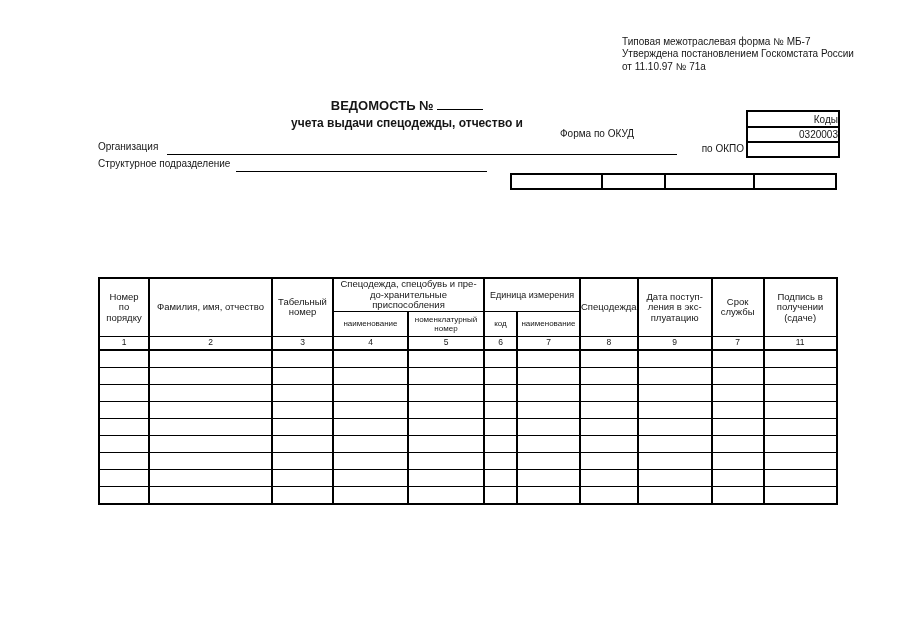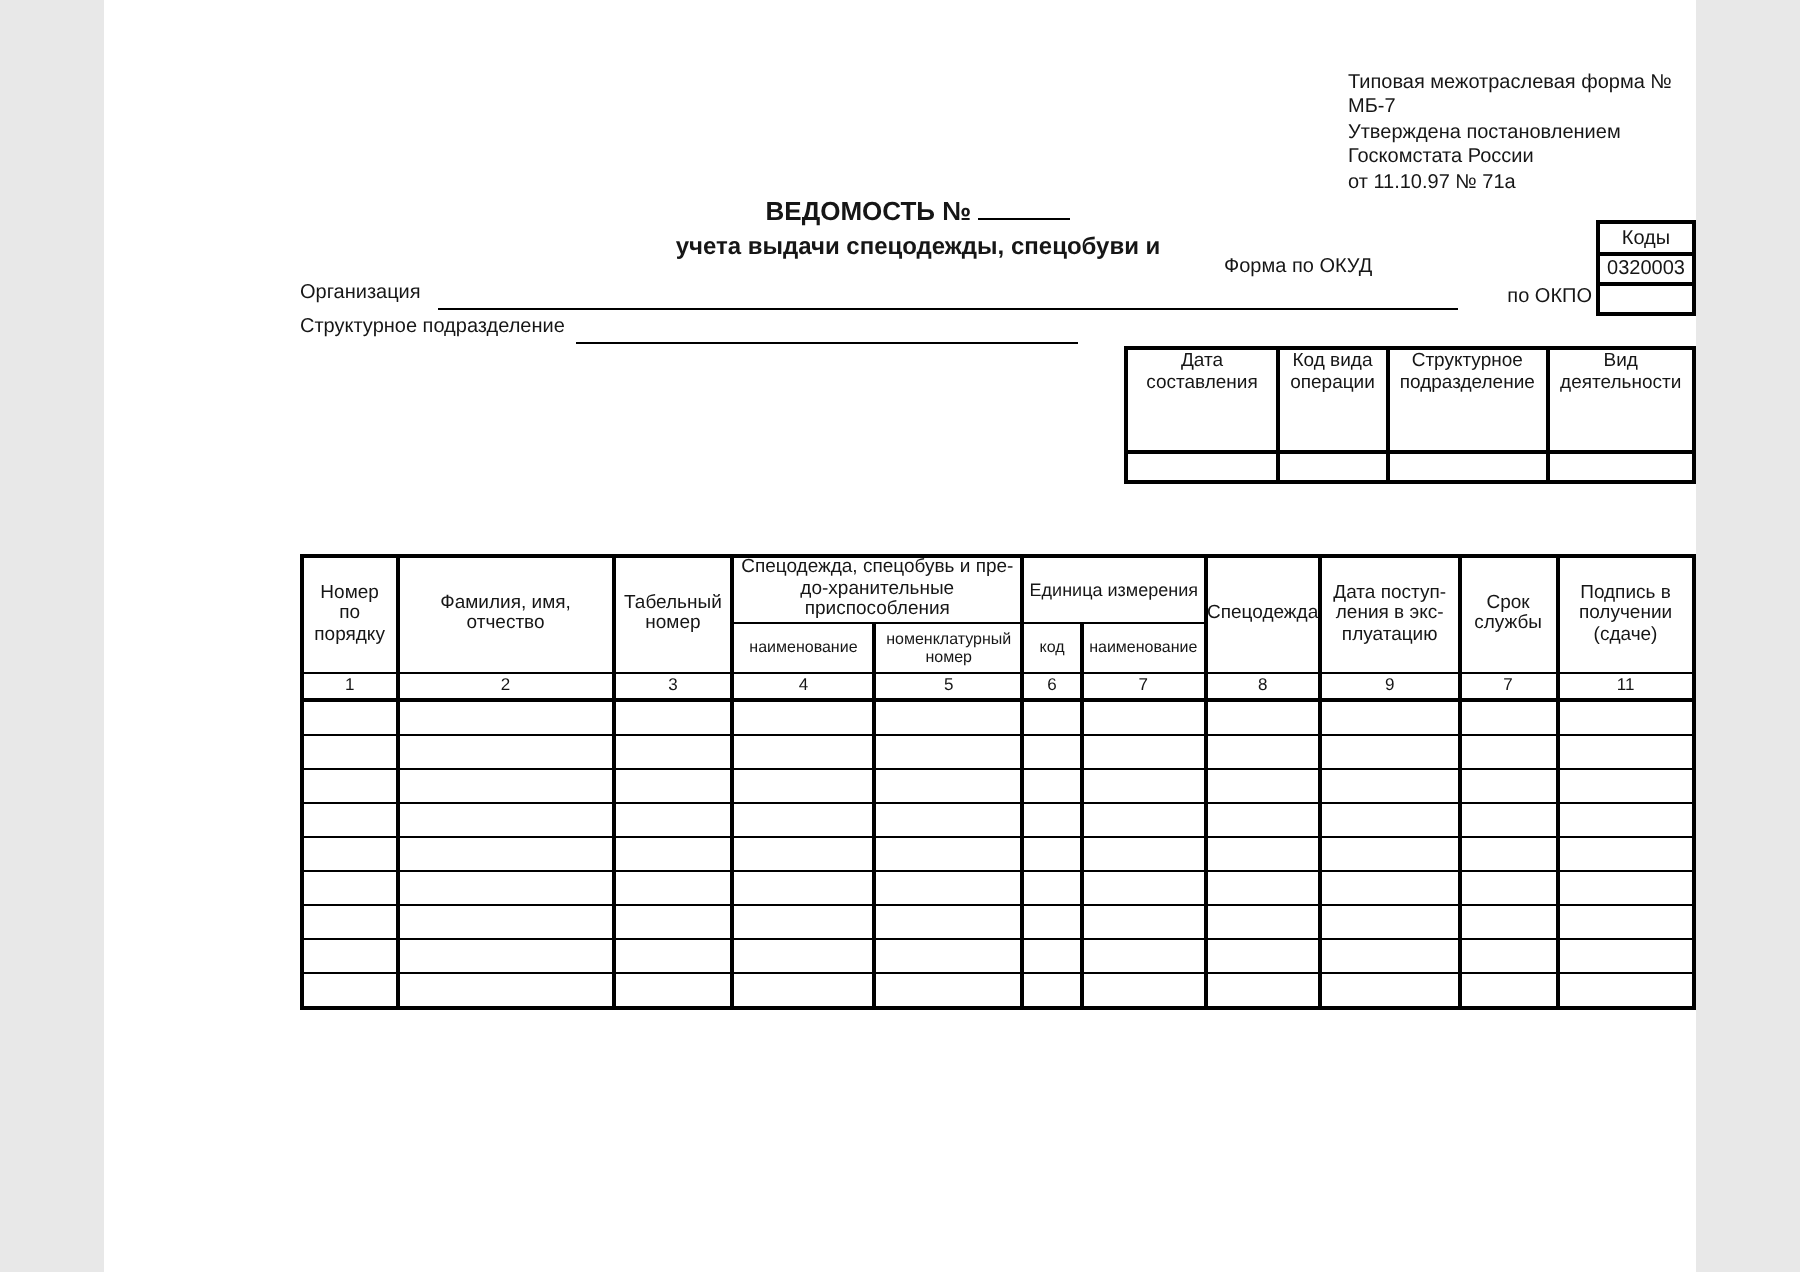--- a/index.html
+++ b/index.html
@@ -1,35 +1,35 @@
 <!DOCTYPE html>
 <html><head>
 <meta charset="utf-8">
 <style>
   html,body { margin:0; padding:0; background:#e8e8e8; }
   .page {
-    position:relative; width:796px; height:636px; margin:0 auto;
+    position:relative; width:900px; height:636px; margin:0 auto;
     background:#ffffff; color:#161616;
     font-family:"Liberation Sans", sans-serif;
     overflow:hidden;
   }
   .pl { white-space:pre-line; }
 
   
   .approval { position:absolute; left:622px; top:36px; font-size:10px; line-height:12.4px; }
 
   
   .title { position:absolute; left:230px; top:67px; width:354px; text-align:center; font-weight:bold; }
   .title-1 { font-size:13px; margin-bottom:3px;margin-top:31px; }
   .title-2 { font-size:12px; line-height:14.5px; }
   .num-blank { display:inline-block; width:46px; border-bottom:1.5px solid #000; height:10px; }
 
   
   .codes-table { position:absolute; left:746px; top:110px; border-collapse:collapse; table-layout:fixed; }
-  .codes-table td { border:2px solid #000; width:90px; text-align:center; font-size:10px; padding:0; }
+  .codes-table td { border:2px solid #000; width:90px; text-align:right; font-size:10px; padding:0; }
   .codes-head  { height:14px; }
   .codes-cell  { height:13px; }
   .okud-label { position:absolute; left:560px; top:128px; width:184px; text-align:left; font-size:10px; }
   .okpo-label { position:absolute; left:560px; top:143px; width:184px; text-align:right; font-size:10px; }
 
   
   .org-label  { position:absolute; left:98px; top:141px; font-size:10px; }
   .dept-label { position:absolute; left:98px; top:158px; font-size:10px; }
   .org-line  { position:absolute; left:167px; top:154px; width:510px; border-bottom:1px solid #000; height:0; }
   .dept-line { position:absolute; left:236px; top:171px; width:251px; border-bottom:1px solid #000; height:0; }
@@ -59,21 +59,21 @@
 <div class="page">
 
   <div class="approval">
     <div>Типовая межотраслевая форма № МБ-7</div>
     <div>Утверждена постановлением Госкомстата России</div>
     <div>от 11.10.97 № 71а</div>
   </div>
 
   <div class="title">
     <div class="title-1"><span>ВЕДОМОСТЬ №</span> <span class="num-blank"></span></div>
-    <div class="title-2">учета выдачи спецодежды, спецобуви и</div>
+    <div class="title-2">учета выдачи спецодежды, отчество и</div>
   </div>
 
   <table class="codes-table">
     <tbody>
         <tr>
           <td class="codes-head">Коды</td>
         </tr>
     <tr>
           <td class="codes-cell">0320003</td>
         </tr>
@@ -91,30 +91,20 @@
   <div class="dept-line"></div>
 
   <table class="info-table">
     <colgroup>
         <col style="width:91px">
         <col style="width:63px">
         <col style="width:89px">
         <col style="width:82px">
       </colgroup>
     <tbody>
-        <tr>
-      <td class="info-head pl">Дата
-составления</td>
-      <td class="info-head pl">Код вида
-операции</td>
-      <td class="info-head pl">Структурное
-подразделение</td>
-      <td class="info-head pl">Вид
-деятельности</td>
-    </tr>
     <tr>
       <td class="info-body"></td>
       <td class="info-body"></td>
       <td class="info-body"></td>
       <td class="info-body"></td>
     </tr>
   </tbody>
     </table>
 
   <table class="main-table outer">

